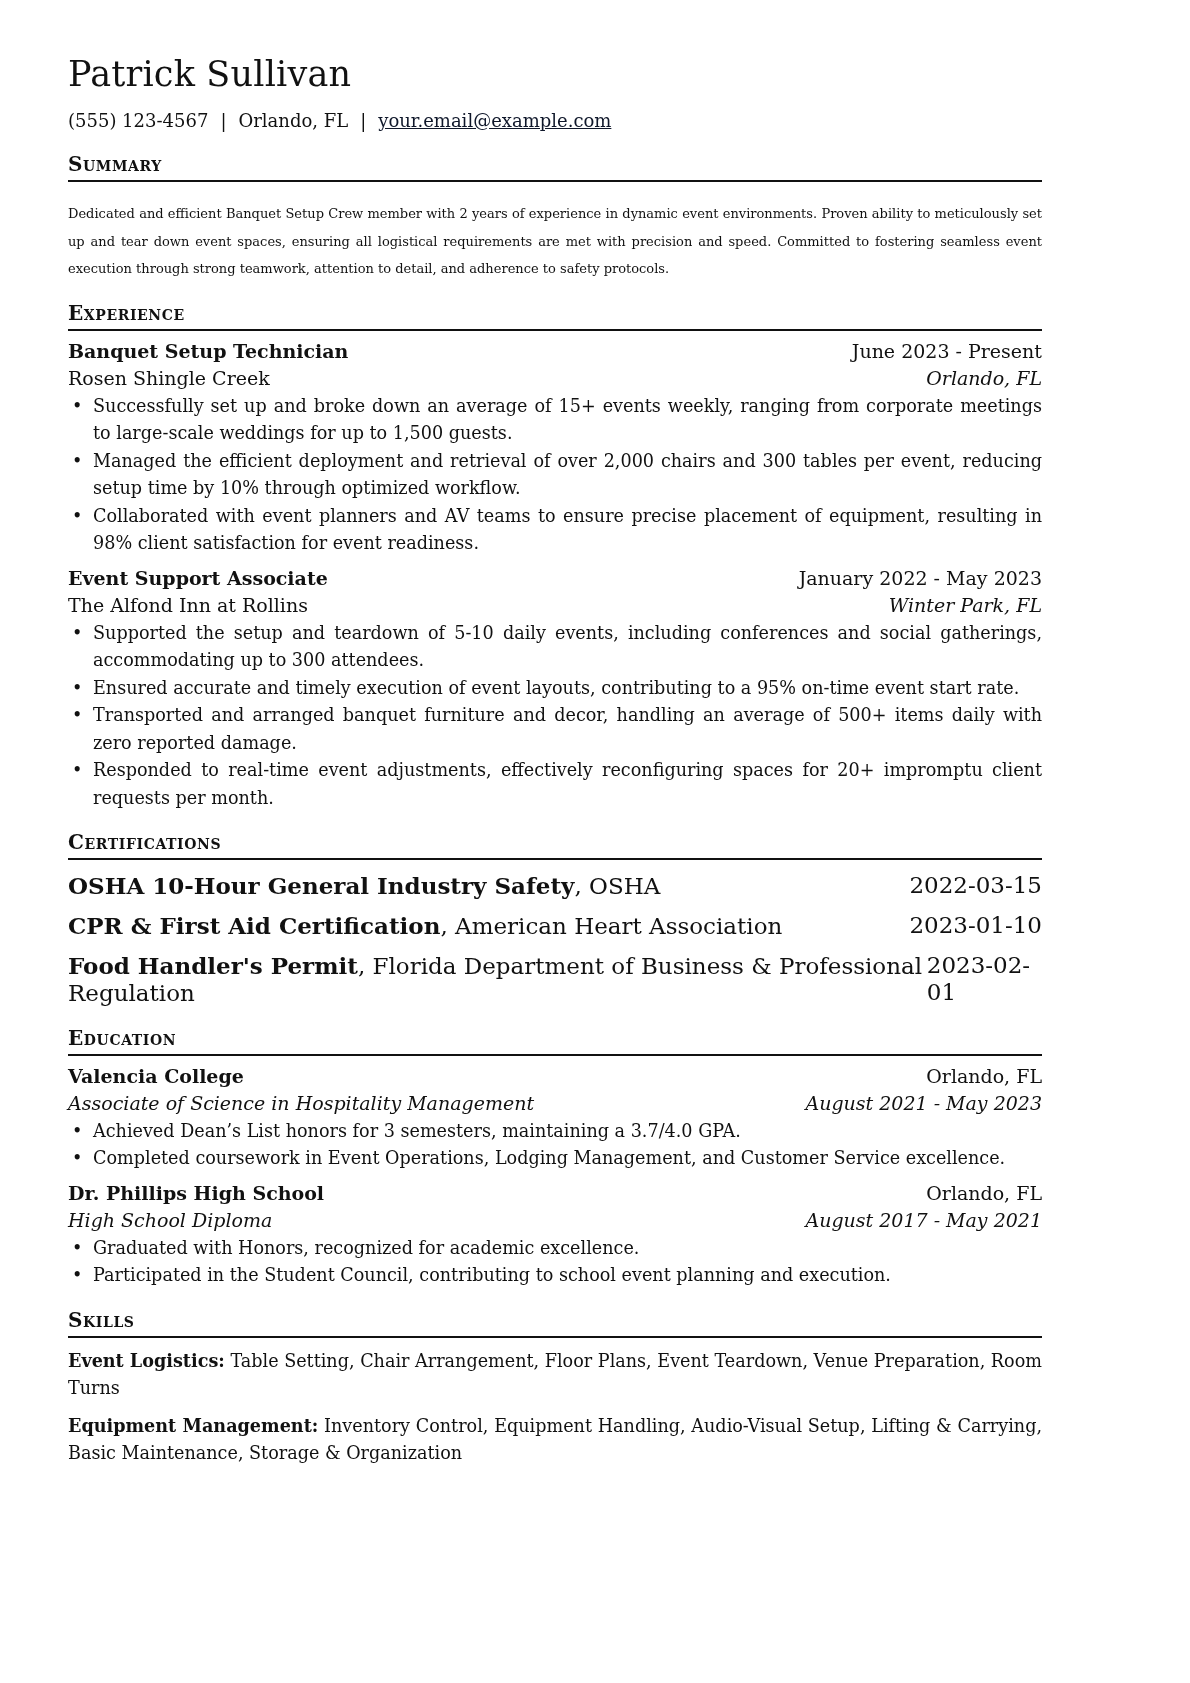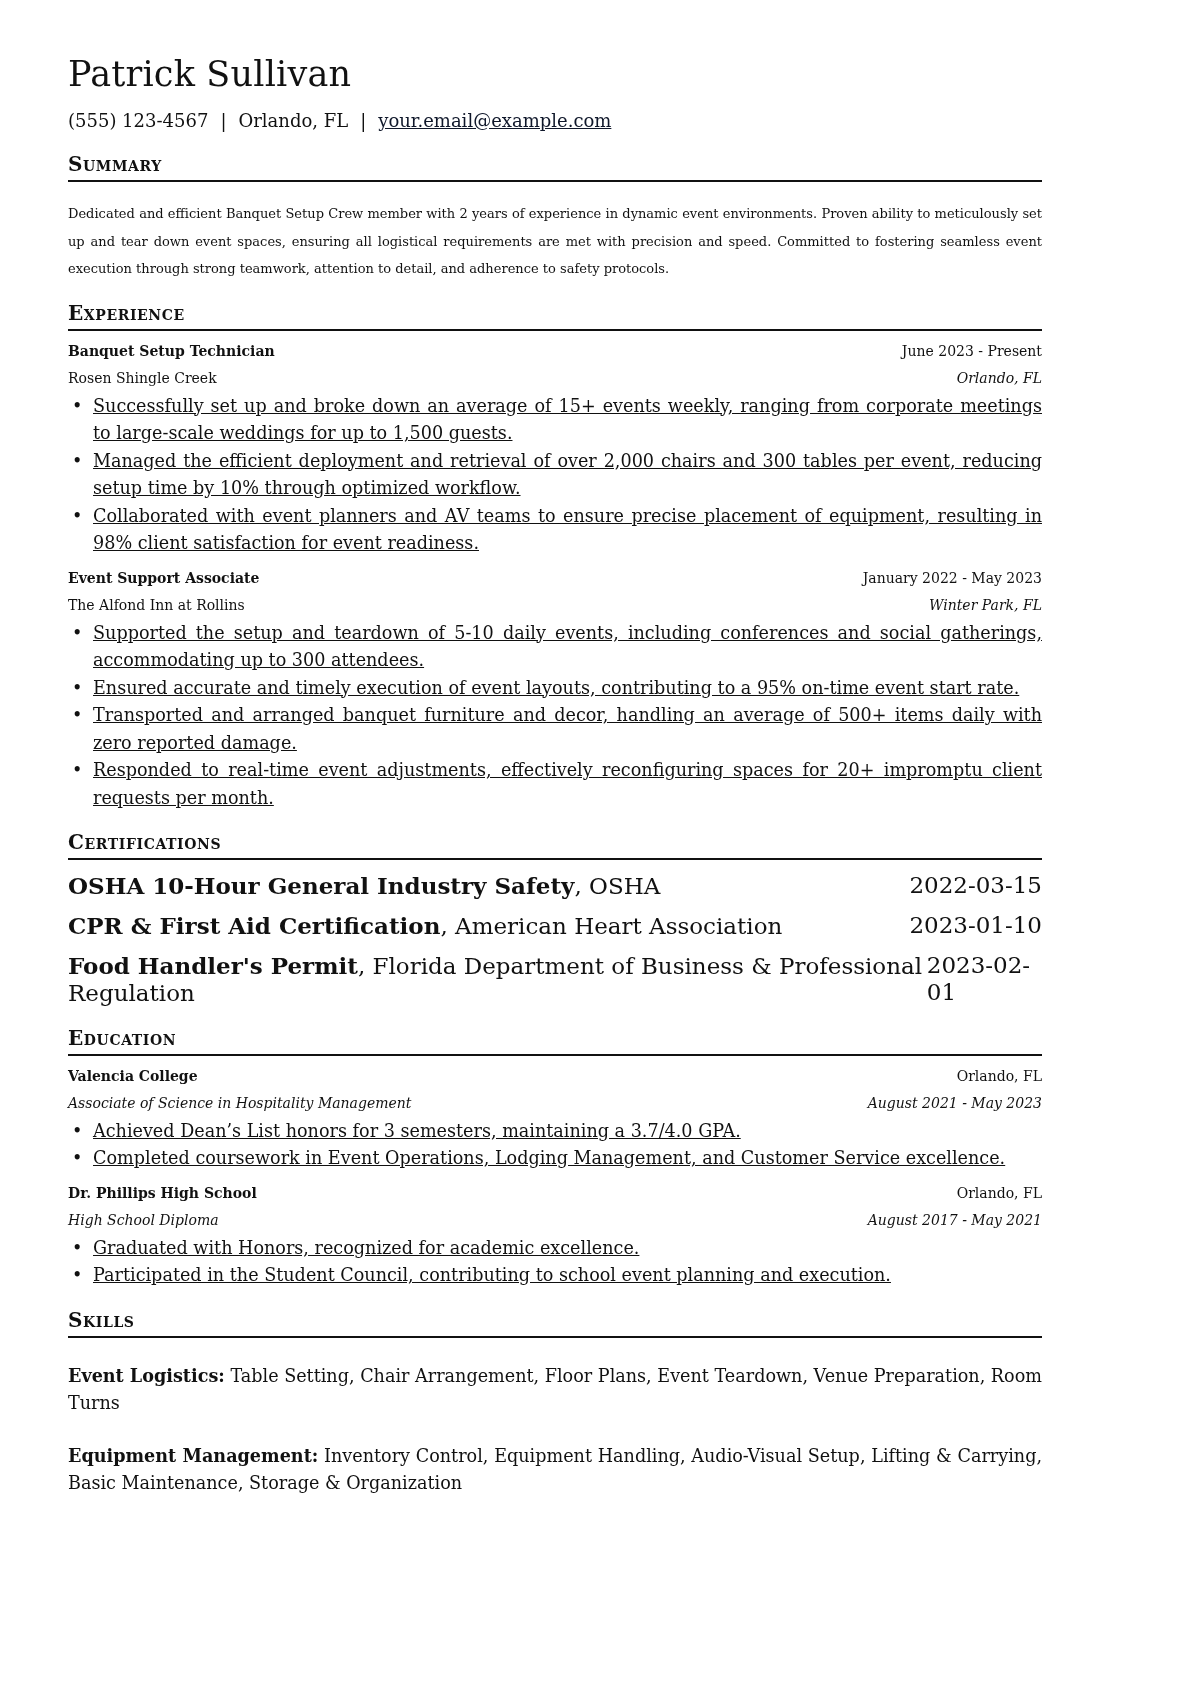--- a/index.html
+++ b/index.html
@@ -6,29 +6,29 @@
   body { width: 1190px; height: 1683px; position: relative; overflow: hidden;
          font-family: "DejaVu Serif", "Liberation Serif", serif; color: #111; }
   .page { position: absolute; left: 68px; top: 52px; width: 974px; }
   .name { font-size: 35px; font-weight: normal; line-height: 44px; margin: 0; letter-spacing: 0.2px; }
   .contact { font-size: 18px; line-height: 26px; margin-top: 12px; }
   .contact .sep { margin: 0 12px; }
   .contact a { color: #0f172a; text-decoration: underline; }
   .section-title { font-size: 20px; font-weight: bold; font-variant: small-caps; letter-spacing: 0.6px;
                    line-height: 26px; border-bottom: 2px solid #111; padding-bottom: 3px; margin-top: 17px; }
   .body-text { font-size: 13px; line-height: 27.5px; text-align: justify; margin-top: 18px; }
-  .row { display: flex; justify-content: space-between; font-size: 14px; line-height: 27.5px; }
+  .row { display: flex; justify-content: space-between; font-size: 19px; line-height: 27.5px; }
   .bold { font-weight: bold; }
   .ital { font-style: italic; }
   .entry { margin-top: 7px; }
-  ul.bullets { list-style: none; margin: 0; padding: 0; text-decoration: underline; }
+  ul.bullets { list-style: none; margin: 0; padding: 0; }
   ul.bullets li { position: relative; padding-left: 25px; font-size: 17.6px; line-height: 27.5px; text-align: justify; }
   ul.bullets li::before { content: "\2022"; position: absolute; left: 4px; top: 0; }
   .cert-row { display: flex; justify-content: space-between; font-size: 23px; line-height: 27.5px; margin-top: 11.5px; }
-  .skill { font-size: 17.6px; line-height: 27.5px; margin-top: 24px; text-align: justify; }
+  .skill { font-size: 17.6px; line-height: 27.5px; margin-top: 9px; text-align: justify; }
 </style>
 </head>
 <body>
 
 <div class="page">
 
   <h1 class="name">Patrick Sullivan</h1>
   <div class="contact">
     <span>(555) 123-4567</span><span class="sep">|</span><span>Orlando, FL</span><span class="sep">|</span><a>your.email@example.com</a>
   </div>

